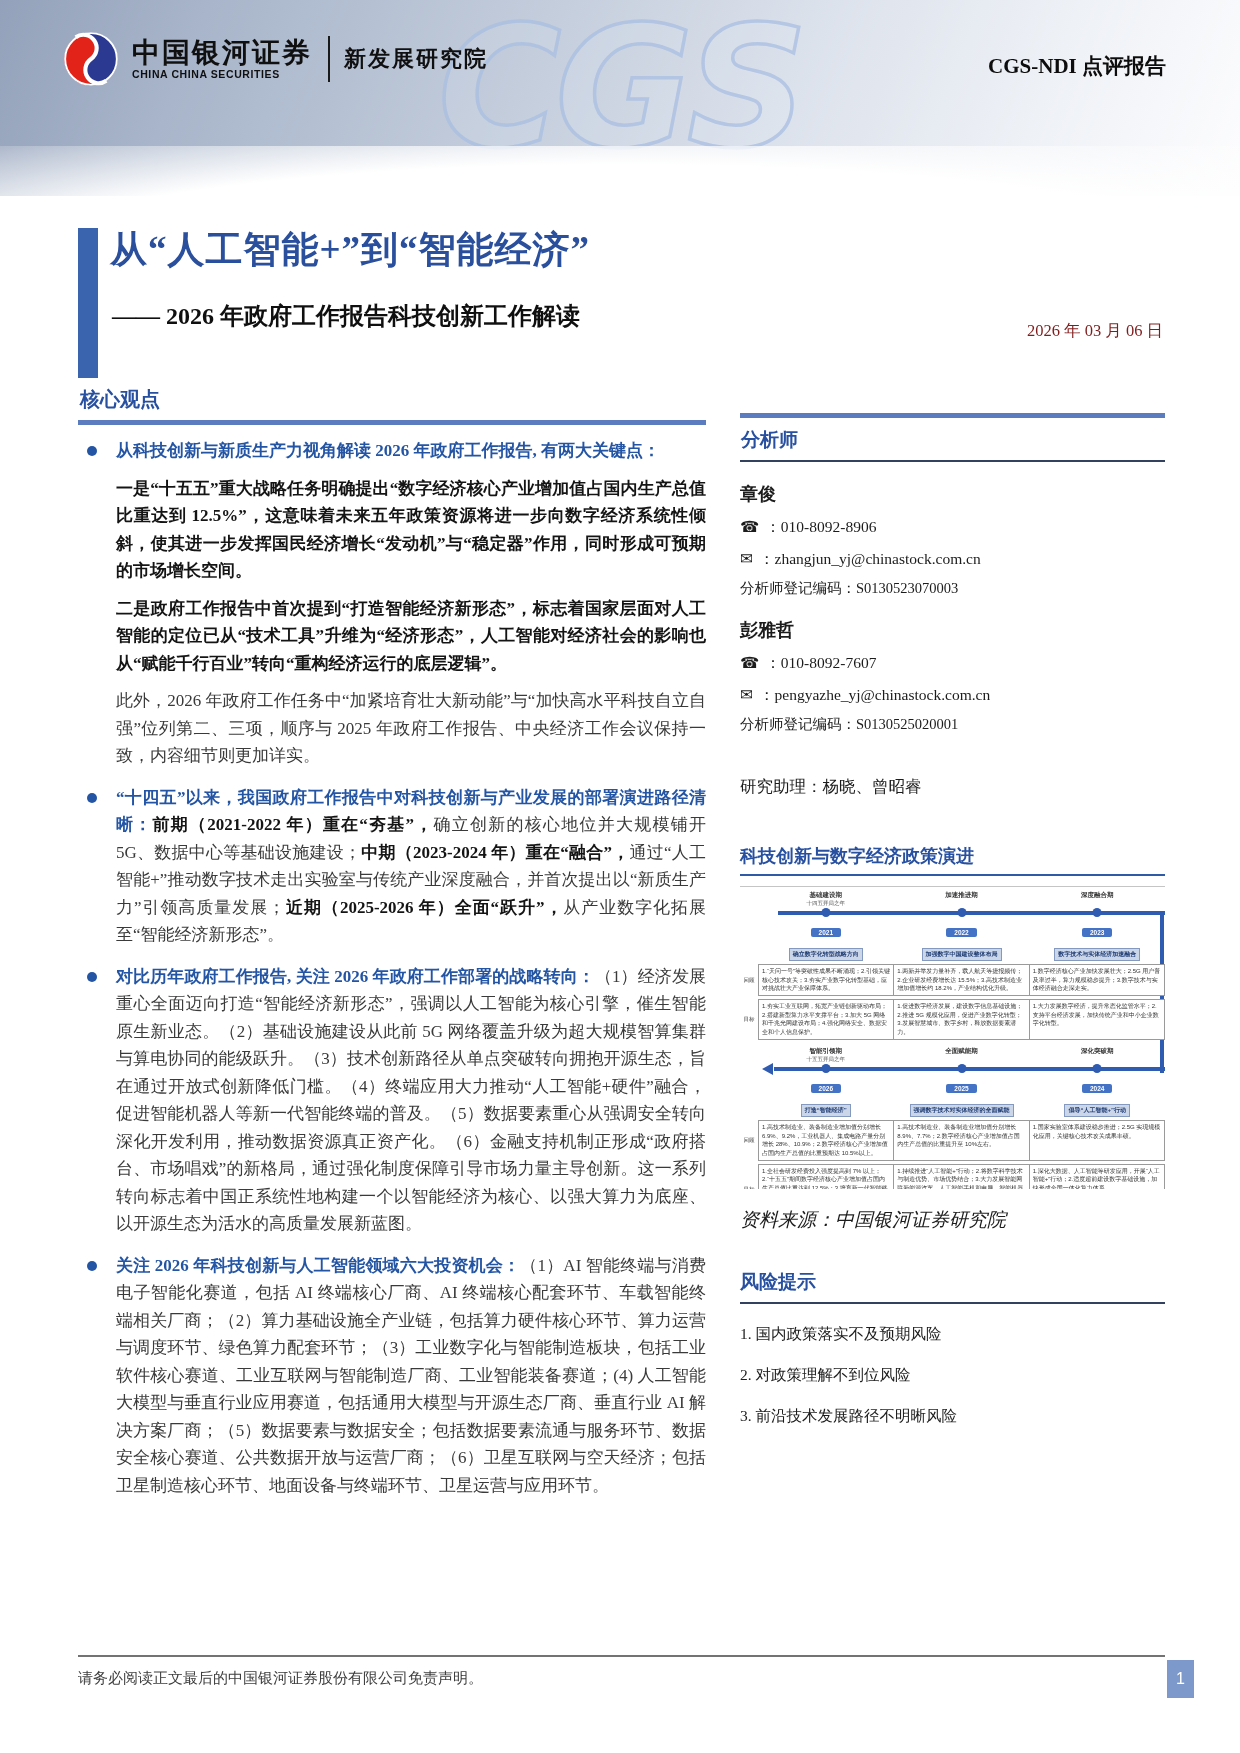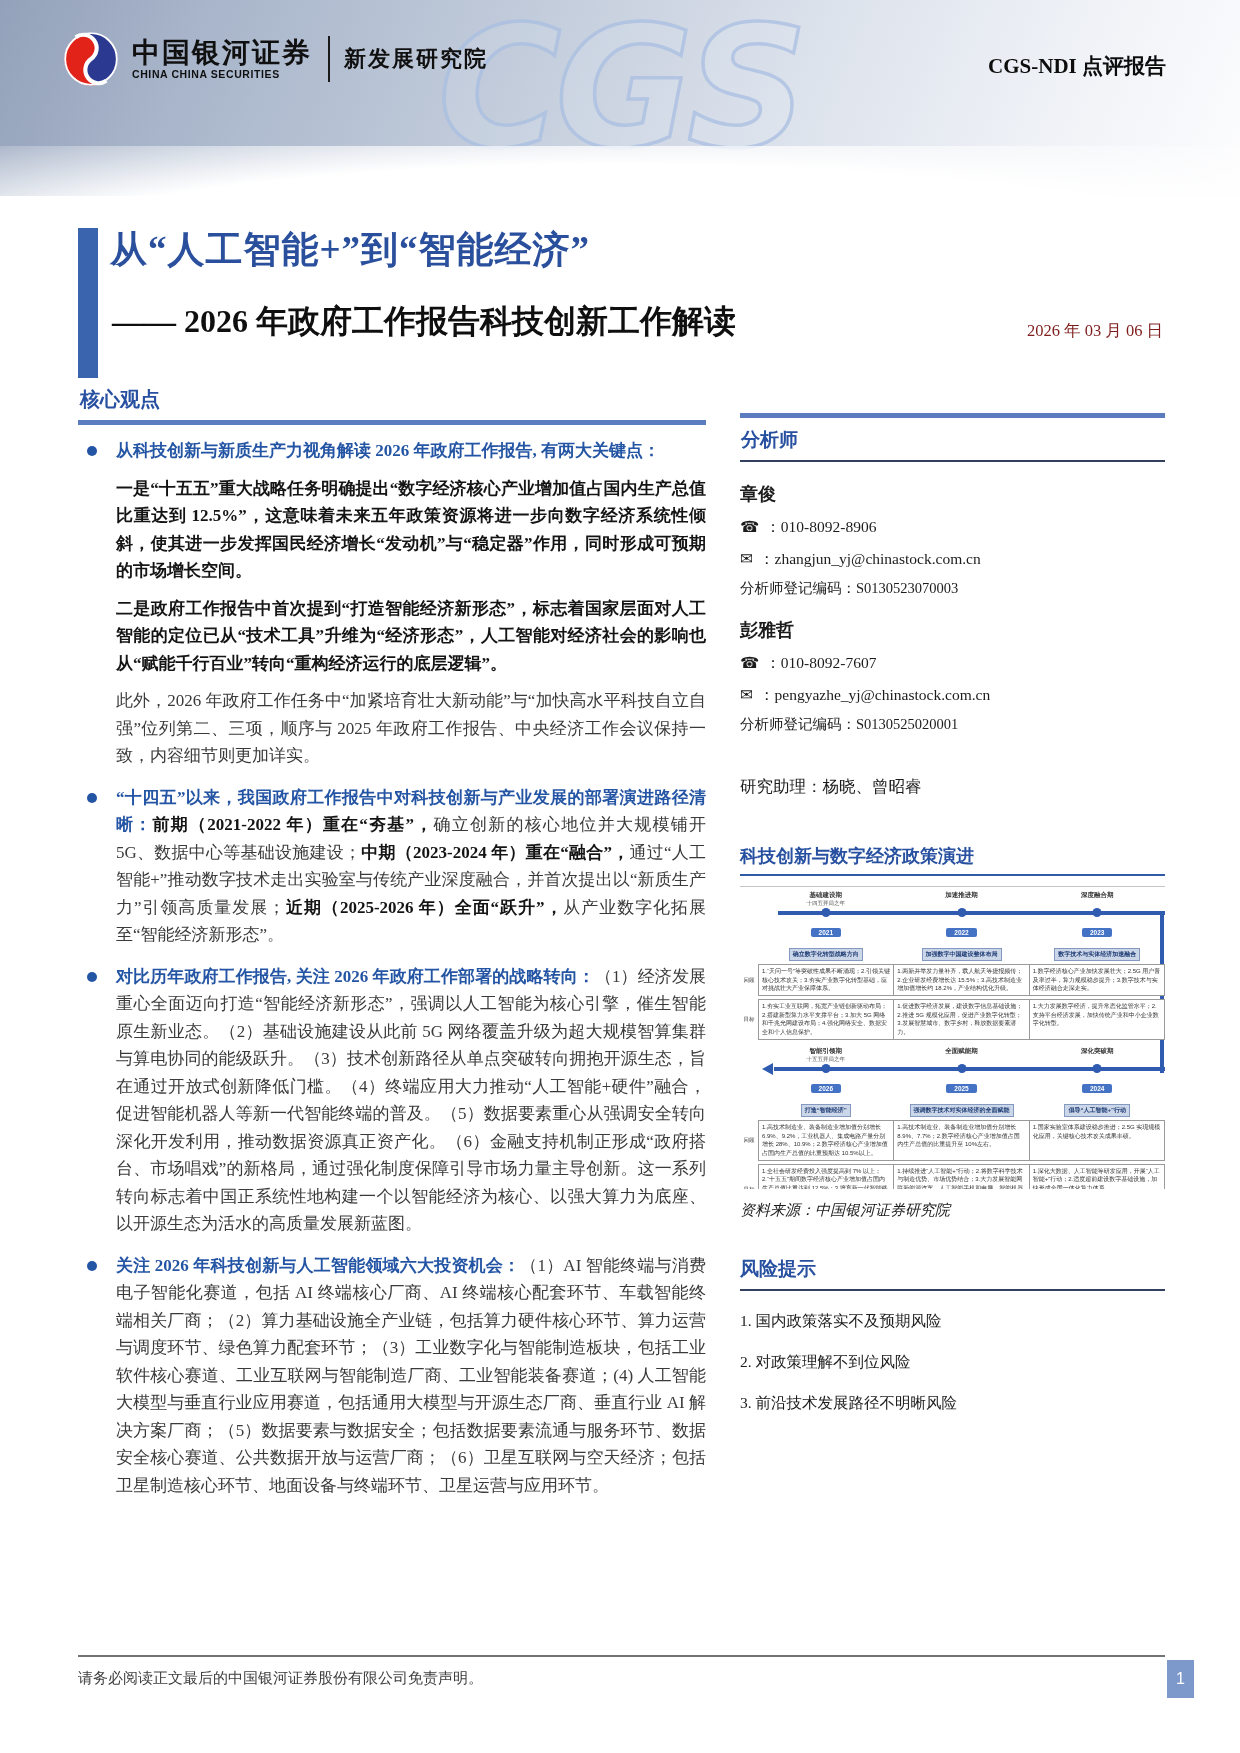--- a/index.html
+++ b/index.html
@@ -18,21 +18,21 @@
   .logo-cn{font-size:28px;font-weight:bold;color:#101010;letter-spacing:2px;line-height:30px;}
   .logo-en{font-size:10.5px;font-weight:bold;color:#101010;letter-spacing:.6px;}
   .logo-div{width:2px;height:46px;background:#1a1a1a;margin:0 14px 0 16px;}
   .logo-dept{font-size:22px;font-weight:bold;color:#101010;letter-spacing:2px;}
   .report-type{position:absolute;right:74px;top:52px;font-size:21px;font-weight:bold;color:#0d0d0d;}
 
   
   .title-block{position:absolute;left:78px;top:224px;right:75px;}
   .title-bar{position:absolute;left:0;top:4px;width:20px;height:150px;background:#3a64ad;}
   .title-main{margin:0 0 0 32px;font-size:37px;font-weight:bold;color:#2a4f9c;letter-spacing:1px;line-height:52px;}
-  .title-sub{margin:24px 0 0 34px;font-size:32px;font-weight:bold;color:#0f0f0f;}
+  .title-sub{margin:24px 0 0 34px;font-size:24px;font-weight:bold;color:#0f0f0f;}
   .title-date{position:absolute;right:2px;top:96px;font-size:16.5px;color:#7f1d1d;}
 
   
   .left-col{position:absolute;left:78px;top:386px;width:628px;}
   .core-heading{font-family:"Liberation Sans","DejaVu Sans",sans-serif;
       font-size:20px;font-weight:bold;color:#2850a0;margin-left:2px;}
   .core-rule{height:5px;background:#5b7cbe;margin-top:7px;margin-bottom:12px;}
   .bullet{display:flex;margin-bottom:14px;}
   .dot{flex:none;width:10px;height:10px;border-radius:50%;background:#2455a4;margin:9px 19px 0 9px;}
   .bullet-body{flex:1;}
@@ -79,21 +79,21 @@
       padding:1px 8px;border-radius:2px;}
   .f-boxes{display:flex;margin-left:18px;margin-top:3px;}
   .f-boxlabel{display:inline-block;background:#ccd6e9;border:1px solid #8399bf;color:#1e3d74;
       font-size:6px;font-weight:bold;padding:1px 3px;max-width:96%;}
   .f-row{display:flex;margin-top:3px;}
   .f-rowlabel{width:18px;font-size:5.5px;color:#444;display:flex;align-items:center;justify-content:center;}
   .f-cells{flex:1;display:flex;border:1px solid #9a9a9a;background:#fff;}
   .f-cell{flex:1;border-right:1px solid #9a9a9a;padding:2px 3px;font-size:6px;line-height:1.45;
       color:#333;overflow:hidden;max-height:46px;}
   .f-cell:last-child{border-right:none;}
-  .source{margin-top:12px;font-size:15px;font-style:italic;color:#1c1c1c;}
+  .source{margin-top:18px;font-size:19px;font-style:italic;color:#1c1c1c;}
 
   .risk-block{margin-top:36px;}
   .risk-item{margin-top:20px;font-size:15.5px;color:#1c1c1c;}
 
   
   .footer{position:absolute;left:78px;right:75px;top:1655px;border-top:2px solid #737373;}
   .footer-text{margin-top:12px;font-family:"Liberation Sans","DejaVu Sans",sans-serif;
       font-size:15px;color:#3d3d3d;}
   .page-num{position:absolute;right:-29px;top:3px;width:27px;height:38px;background:#7d99cb;
       color:#fff;font-size:16px;display:flex;align-items:center;justify-content:center;

